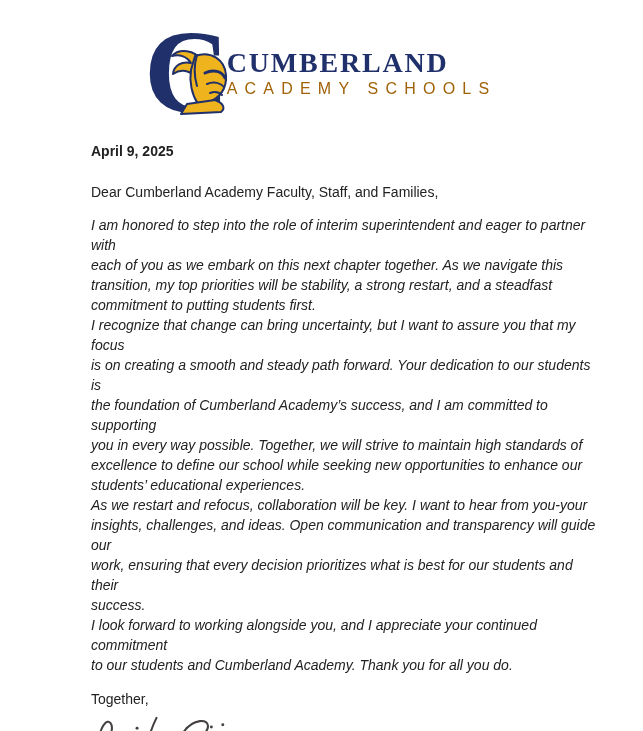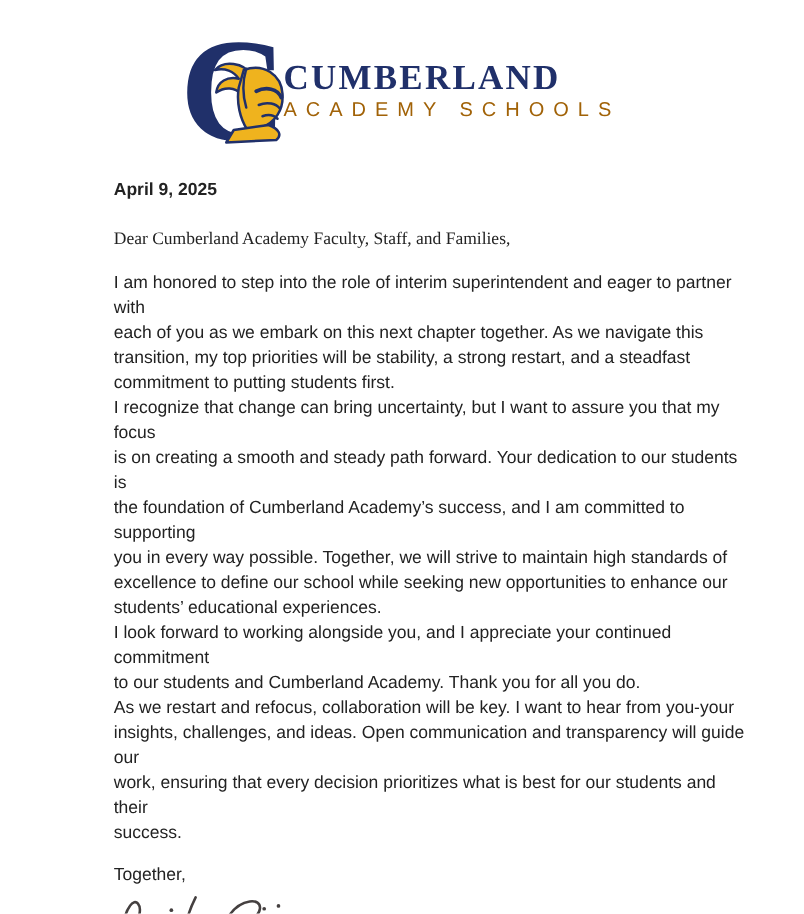--- a/index.html
+++ b/index.html
@@ -33,22 +33,22 @@
     font-family:"Liberation Sans", sans-serif;
     font-size:16px;
     letter-spacing:7.2px;
     color:#a16207;
     margin-top:3px;
     white-space:nowrap;
   }
   
   .letter{padding:0 42px 0 53px;font-size:14px;line-height:20px;margin-left:38px;}
   .date{margin:23px 0 0 0;font-weight:bold;}
-  .salutation{margin:21px 0 0 0;font-family:Liberation Serif, serif;}
-  .body-block p{margin:0;white-space:pre-line;}
+  .salutation{margin:21px 0 0 0;}
+  .body-block p{margin:0;white-space:pre-line;font-style:italic;}
   .body-block p.first{margin-top:13px;}
   .closing{margin:14px 0 0 0;}
   .signature-svg{display:block;margin:2px 0 0 -8px;}
   .signer p{margin:0;}
   .signer .name{margin-top:-6px;}
 </style>
 </head>
 <body>
 
 <div class="page">
@@ -85,26 +85,26 @@
       <p class="first">I am honored to step into the role of interim superintendent and eager to partner with
 each of you as we embark on this next chapter together. As we navigate this
 transition, my top priorities will be stability, a strong restart, and a steadfast
 commitment to putting students first.</p>
       <p>I recognize that change can bring uncertainty, but I want to assure you that my focus
 is on creating a smooth and steady path forward. Your dedication to our students is
 the foundation of Cumberland Academy’s success, and I am committed to supporting
 you in every way possible. Together, we will strive to maintain high standards of
 excellence to define our school while seeking new opportunities to enhance our
 students’ educational experiences.</p>
-      <p>I look forward to working alongside you, and I appreciate your continued commitment
-to our students and Cumberland Academy. Thank you for all you do.</p>
       <p>As we restart and refocus, collaboration will be key. I want to hear from you-your
 insights, challenges, and ideas. Open communication and transparency will guide our
 work, ensuring that every decision prioritizes what is best for our students and their
 success.</p>
+      <p>I look forward to working alongside you, and I appreciate your continued commitment
+to our students and Cumberland Academy. Thank you for all you do.</p>
     </div>
 
     <p class="closing">Together,</p>
 
     <svg class="signature-svg" viewBox="0 0 205 56" width="235" height="64" aria-hidden="true">
       <g fill="none" stroke="#454040" stroke-width="1.8" stroke-linecap="round">
 
         <path d="M5,52 C11,44 19,32 24,20 C27,11 22,6 18,12 C13,19 13,29 19,32 C25,35 31,29 33,23"></path>
 
         <path d="M36,26 C34,21 29,22 28,27 C27,32 33,33 35,28 C35,32 38,33 41,28 C43,24 44,27 46,28 C48,29 50,26 51,23 C50,28 52,31 55,28"></path>

